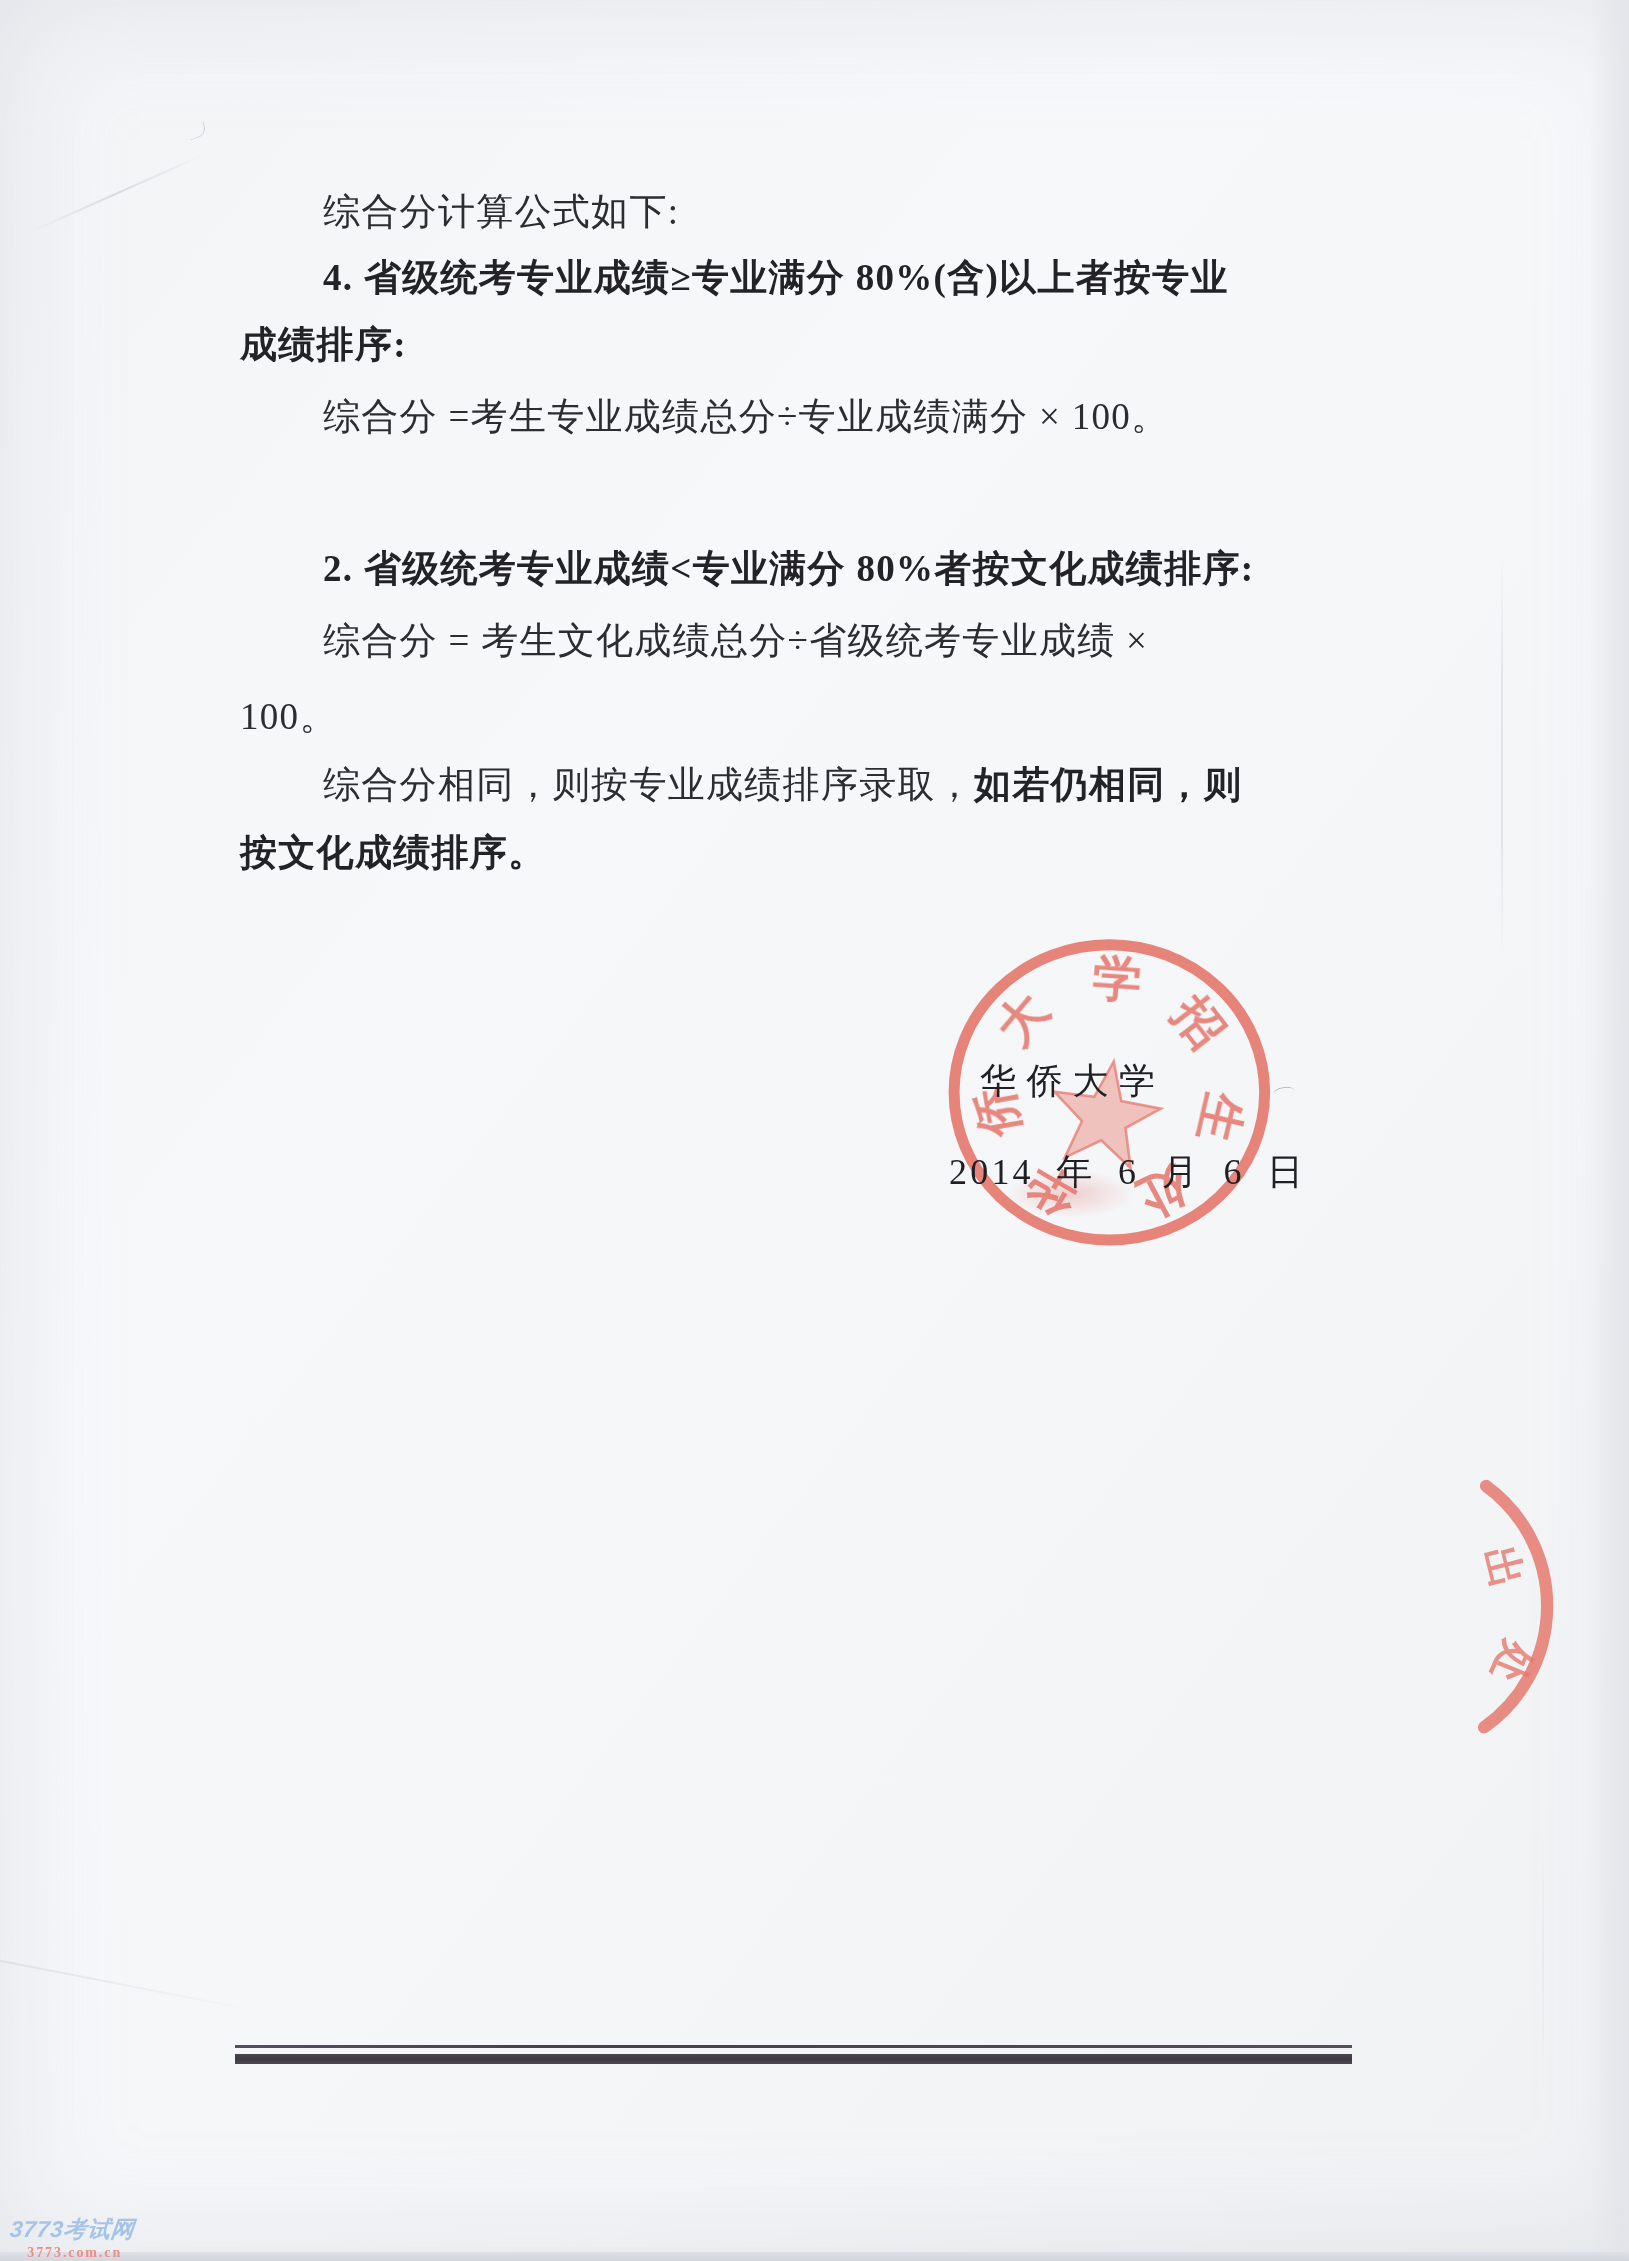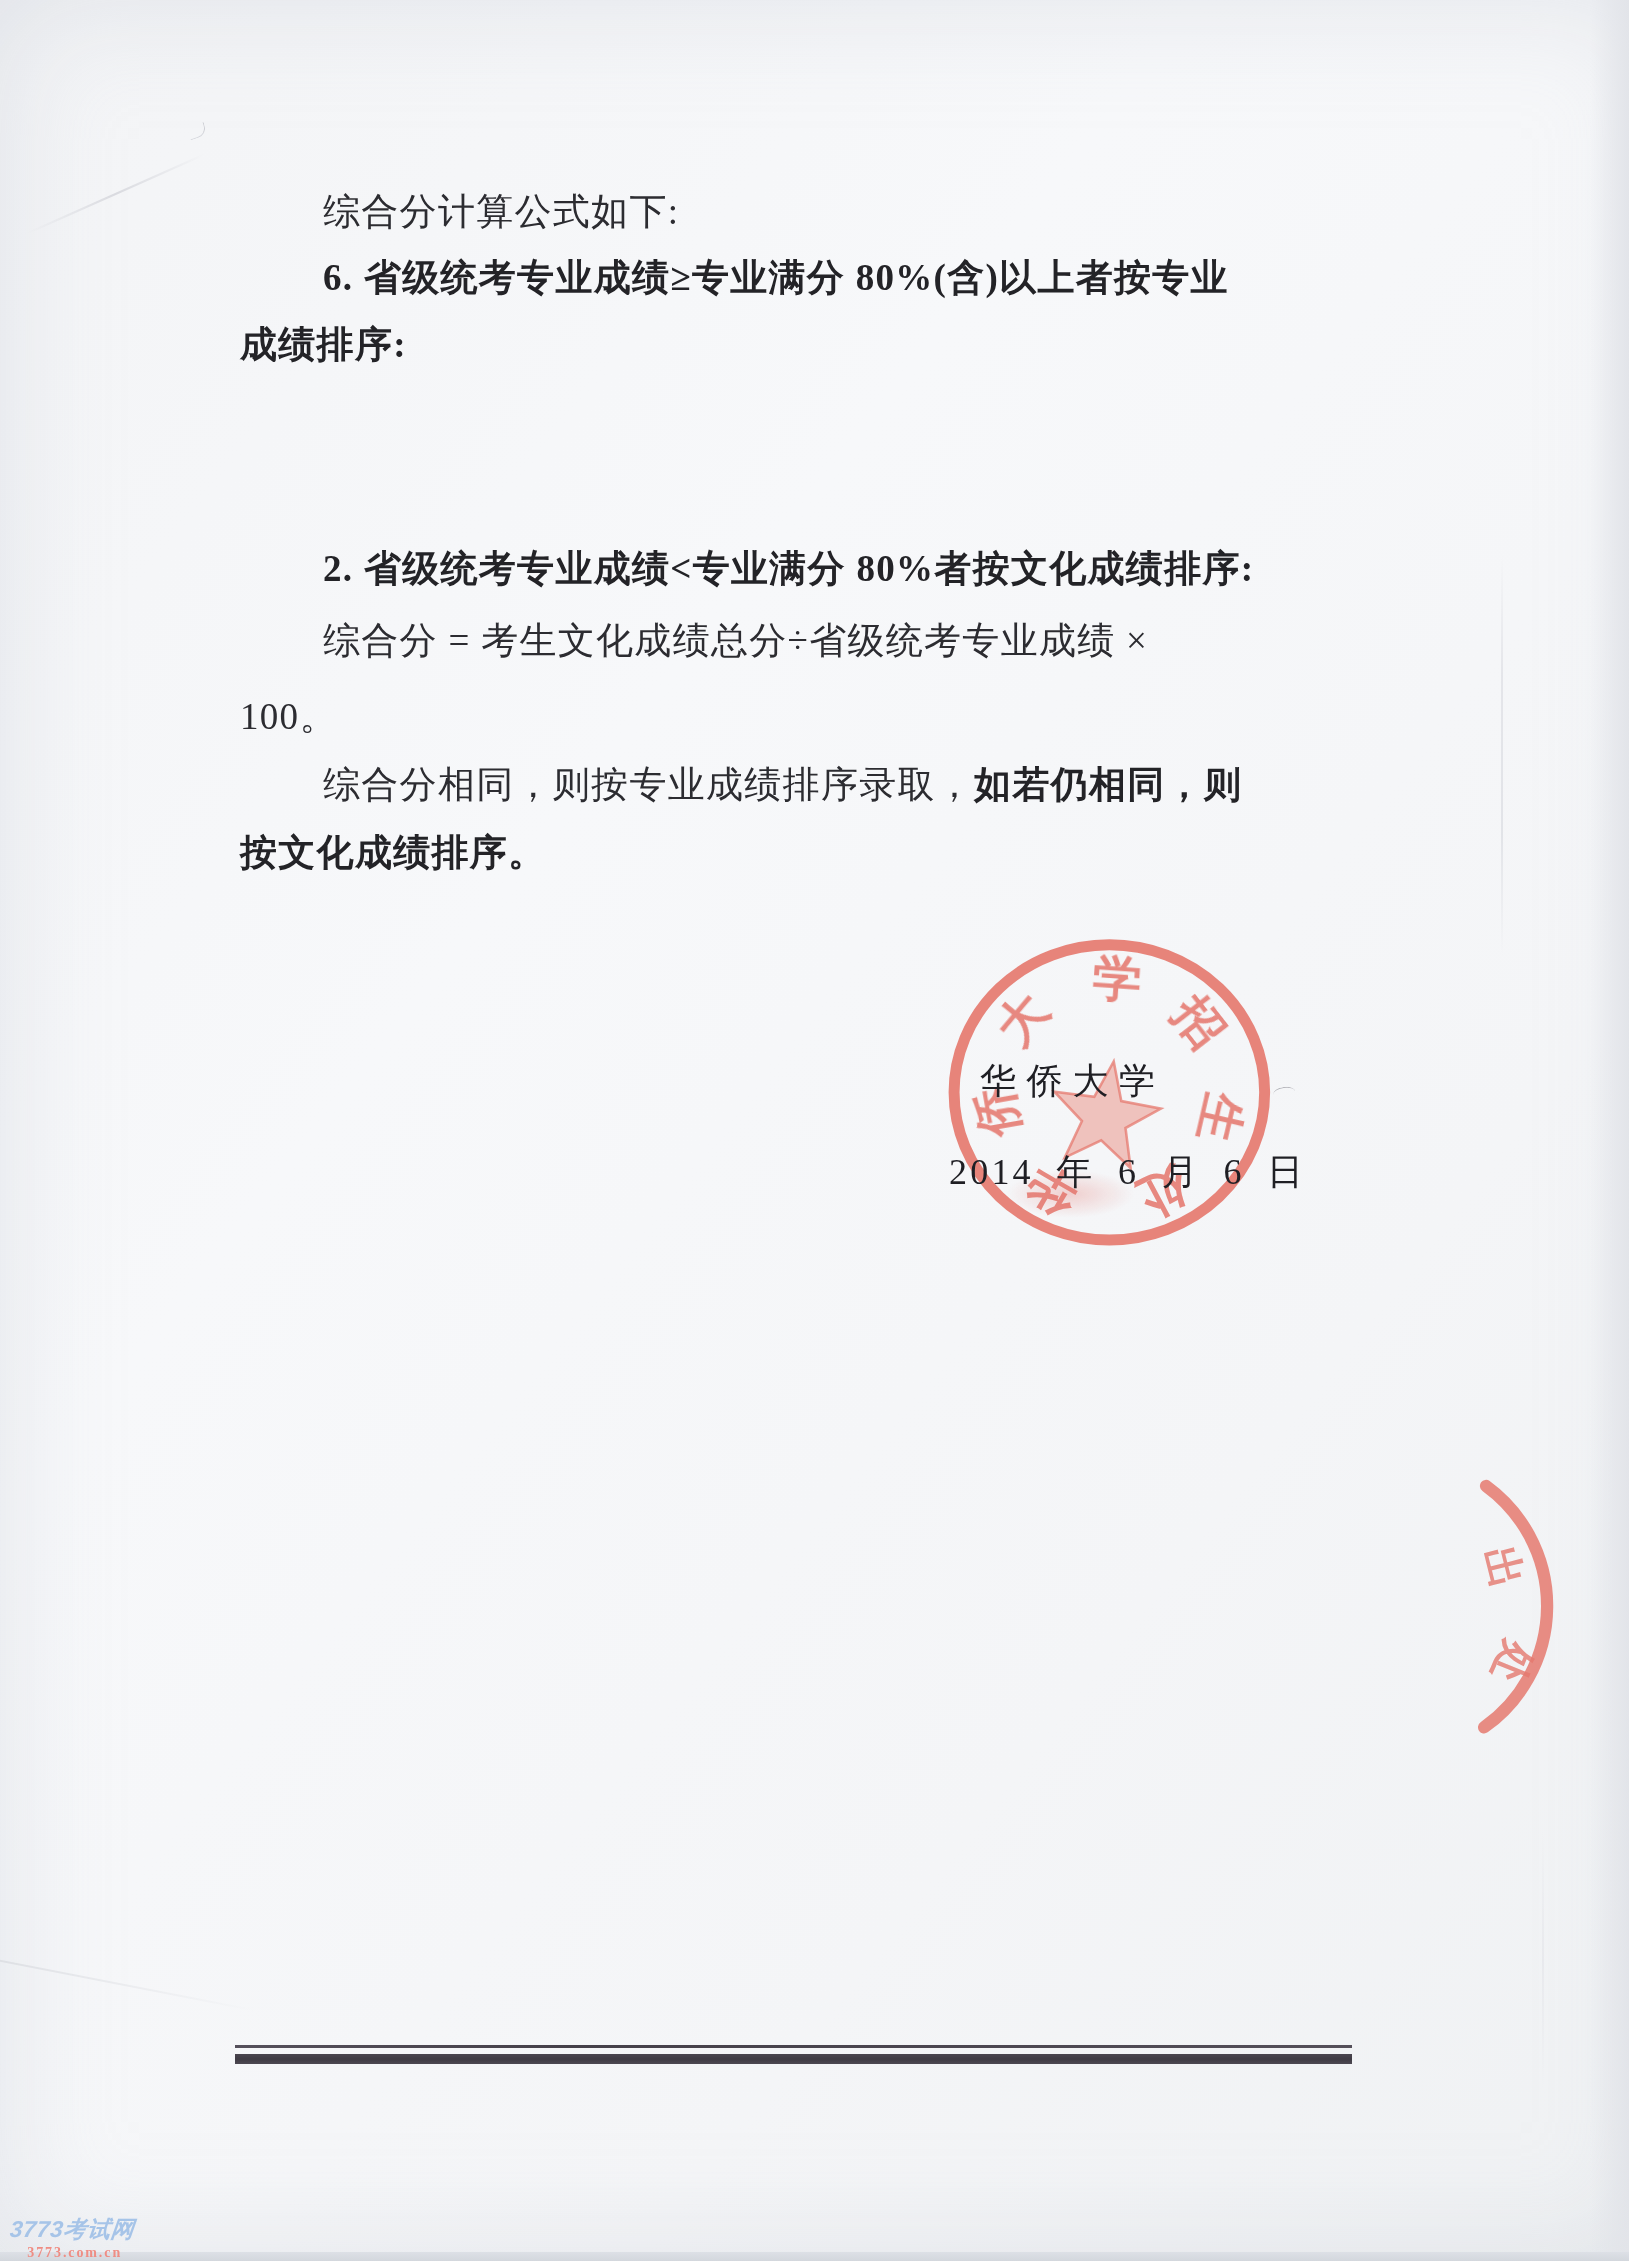--- a/index.html
+++ b/index.html
@@ -53,24 +53,27 @@
   <div class="crease crease-right"></div>
   <div class="crease crease-bl"></div>
   <div class="crease crease-br"></div>
   <div class="crease edge-right"></div>
   <div class="crease pen-mark"></div>
 
   <div class="doc-line indent" style="top:191px">
     <span>综合分计算公式如下:</span>
   </div>
   <div class="doc-line indent bold" style="top:257px">
-    <span>6. 省级统考专业成绩≥专业满分 80%(含)以上者按专业</span>
+    <span>4. 省级统考专业成绩≥专业满分 80%(含)以上者按专业</span>
   </div>
   <div class="doc-line bold" style="top:324px">
     <span>成绩排序:</span>
+  </div>
+  <div class="doc-line indent" style="top:396px">
+    <span>综合分 =考生专业成绩总分÷专业成绩满分 × 100。</span>
   </div>
   <div class="doc-line indent bold" style="top:548px">
     <span>2. 省级统考专业成绩&lt;专业满分 80%者按文化成绩排序:</span>
   </div>
   <div class="doc-line indent" style="top:620px">
     <span>综合分 = 考生文化成绩总分÷省级统考专业成绩 ×</span>
   </div>
   <div class="doc-line" style="top:696px">
     <span>100。</span>
   </div>

